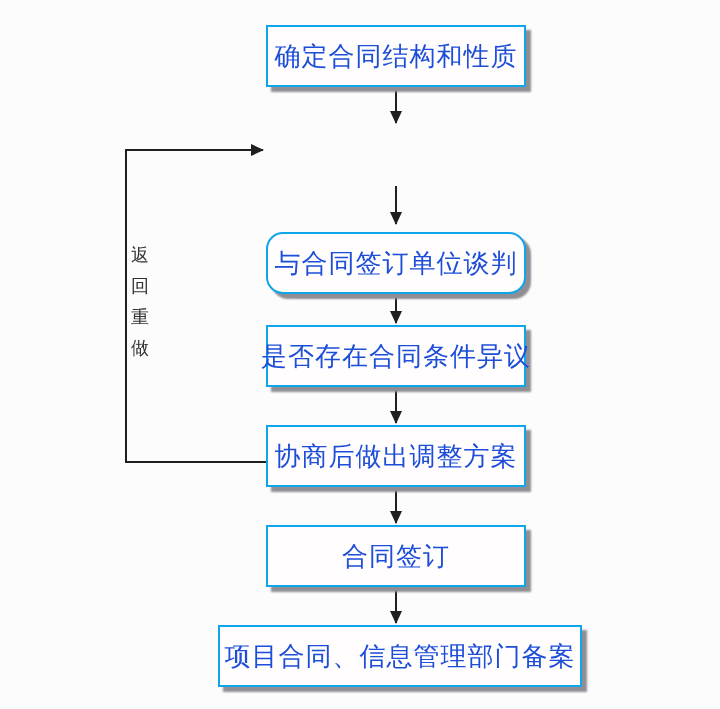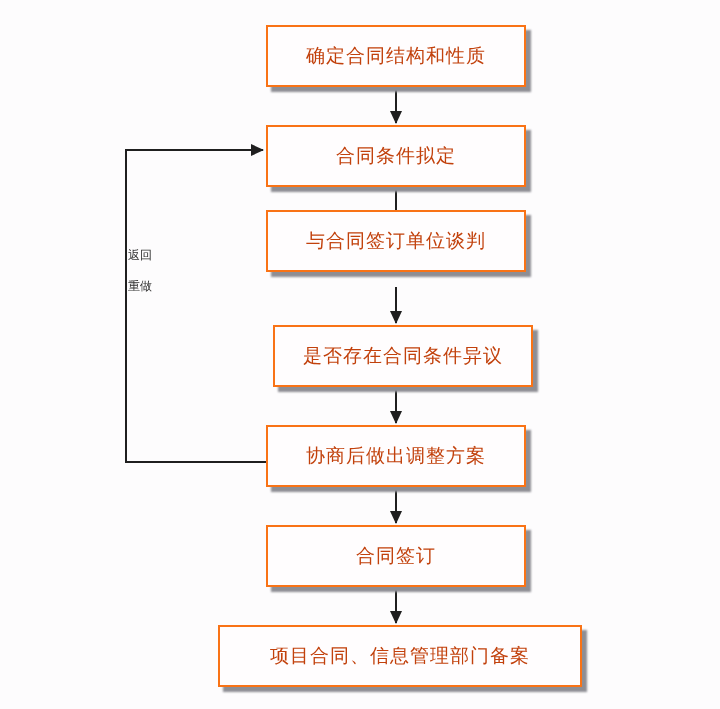--- a/index.html
+++ b/index.html
@@ -12,53 +12,53 @@
     position: relative;
     width: 720px;
     height: 709px;
     background: #fdfcfd;
     overflow: hidden;
   }
   .flow-node {
     position: absolute;
     box-sizing: border-box;
     background: #fffdfe;
-    border: 2px solid #f97316;
+    border: 2px solid #0ea5e9;
     box-shadow: 5px 5px 2px #8e8e94;
     display: flex;
     align-items: center;
     justify-content: center;
-    font-size: 19px;
+    font-size: 26px;
     letter-spacing: 1px;
-    color: #c2410c;
+    color: #1d4ed8;
     white-space: nowrap;
     z-index: 2;
   }
   .node-std { left: 266px; width: 260px; height: 62px; }
   .node-wide { left: 218px; width: 364px; height: 62px; }
   #node-1 { top: 25px; }
   #node-2 { top: 125px; }
-  #node-3 { top: 210px; }
-  #node-4 { top: 325px; margin-left: 7px; }
+  #node-3 { top: 232px; border-radius: 17px; }
+  #node-4 { top: 325px; }
   #node-5 { top: 425px; text-align: center; }
   #node-6 { top: 525px; text-align: center; }
   #node-7 { top: 625px; font-family: Liberation Mono, monospace; }
   #connector-layer {
     position: absolute;
     top: 0; left: 0;
     width: 720px;
     height: 709px;
     z-index: 1;
   }
   #loop-label {
     position: absolute;
     left: 128px;
     top: 240px;
     width: 24px;
-    font-size: 12px;
+    font-size: 18px;
     line-height: 31px;
     color: #2f2f2f;
     text-align: center;
     word-break: break-all;
     z-index: 3;
   }
 </style>
 </head>
 <body>
 
@@ -76,21 +76,20 @@
       <line x1="396" y1="287" x2="396" y2="323" marker-end="url(#arrow)"></line>
       <line x1="396" y1="386" x2="396" y2="423" marker-end="url(#arrow)"></line>
       <line x1="396" y1="486" x2="396" y2="523" marker-end="url(#arrow)"></line>
       <line x1="396" y1="586" x2="396" y2="623" marker-end="url(#arrow)"></line>
       <polyline points="266,462 126,462 126,150 263,150" marker-end="url(#arrow)"></polyline>
     </g>
   </svg>
 
   <div id="node-1" class="flow-node node-std">确定合同结构和性质</div>
 
-  <div id="node-2" class="flow-node node-std">合同条件拟定</div>
 
   <div id="node-3" class="flow-node node-std">与合同签订单位谈判</div>
 
   <div id="node-4" class="flow-node node-std">是否存在合同条件异议</div>
 
   <div id="node-5" class="flow-node node-std">协商后做出调整方案</div>
 
   <div id="node-6" class="flow-node node-std">合同签订</div>
 
   <div id="node-7" class="flow-node node-wide">项目合同、信息管理部门备案</div>

